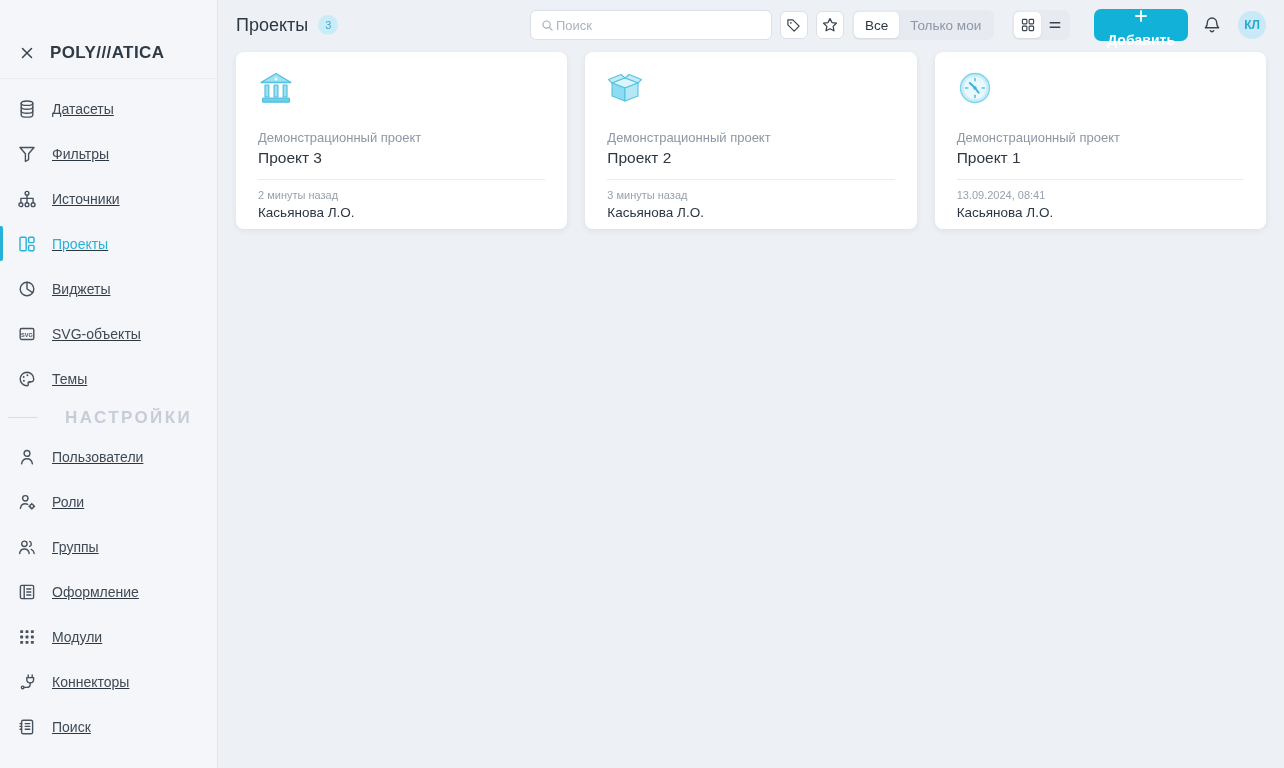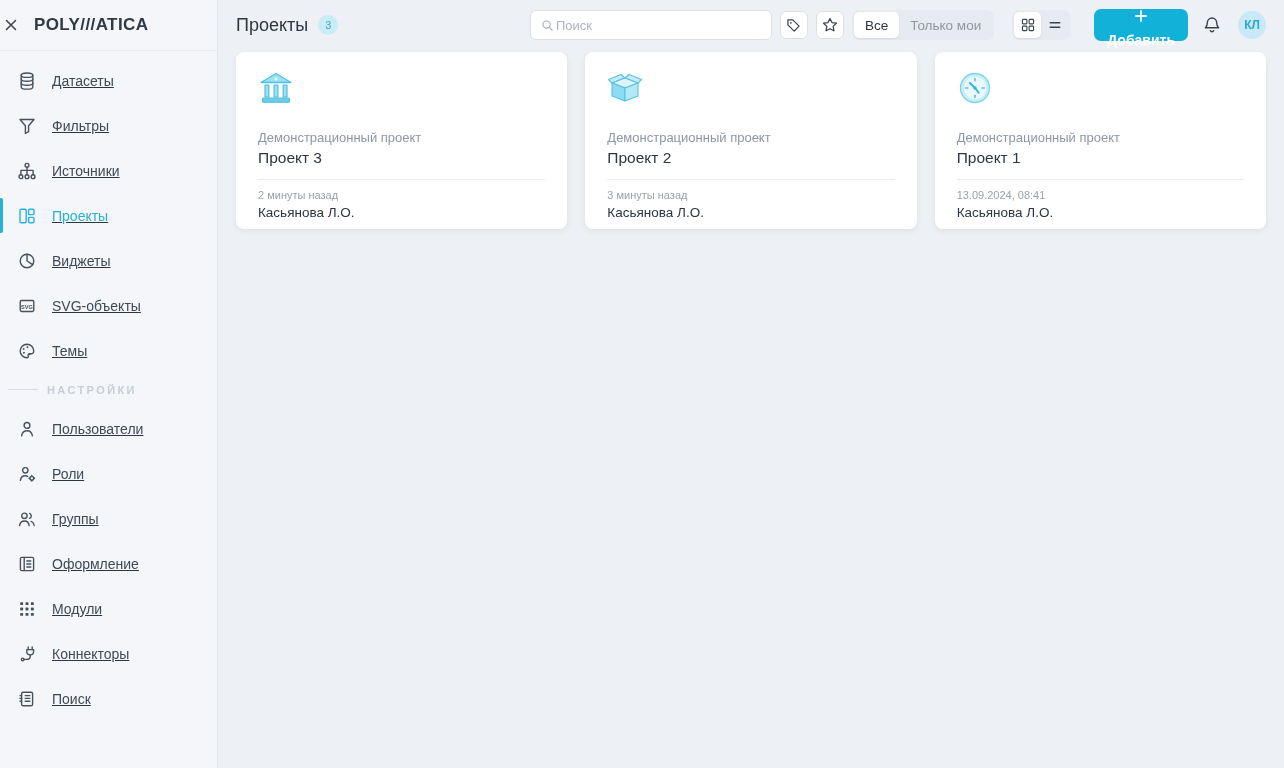--- a/index.html
+++ b/index.html
@@ -13,22 +13,23 @@
 
   
   .sidebar {
     width: 218px; min-width: 218px; height: 100%;
     background: #f5f6f9;
     border-right: 1px solid #e2e6ec;
     display: flex; flex-direction: column;
   }
   .sb-head {
     height: 51px; display: flex; align-items: center;
-    padding-left: 0;
+    padding-left: 16px;
     border-bottom: 1px solid #e9ecf1;
+    margin-top: 28px;
   }
   .close-x {
     width: 22px; height: 22px; display: flex; align-items: center; justify-content: center;
     color: #39434e; cursor: pointer;
   }
   .logo {
     margin-left: 12px; font-weight: 700; font-size: 17px;
     letter-spacing: 0.4px; color: #2e3a46; white-space: nowrap;
   }
   .nav { padding-top: 7px; text-decoration: underline; }
@@ -39,22 +40,22 @@
   }
   .nav-item .nicon { width: 20px; height: 20px; color: #46525e; display: flex; flex: none; }
   .nav-item.active { color: #25b2d9; }
   .nav-item.active .nicon { color: #25b2d9; }
   .nav-item.active::before {
     content: ''; position: absolute; left: 0; top: 5px; bottom: 5px;
     width: 3px; background: #25b2d9; border-radius: 0 2px 2px 0;
   }
   .nav-section {
     height: 33px; display: flex; align-items: center;
-    padding-left: 47px; position: relative;
-    color: #c6cdd9; font-size: 11px; font-weight: 700; letter-spacing: 2.4px;
+    padding-left: 65px; position: relative;
+    color: #c6cdd9; font-size: 17px; font-weight: 700; letter-spacing: 2.4px;
   }
   .nav-section::before {
     content: ''; position: absolute; left: 8px; width: 30px;
     border-top: 1px solid #d8dde5;
   }
 
   
   .main { flex: 1; display: flex; flex-direction: column; min-width: 0; }
   .topbar {
     height: 50px; min-height: 50px;

